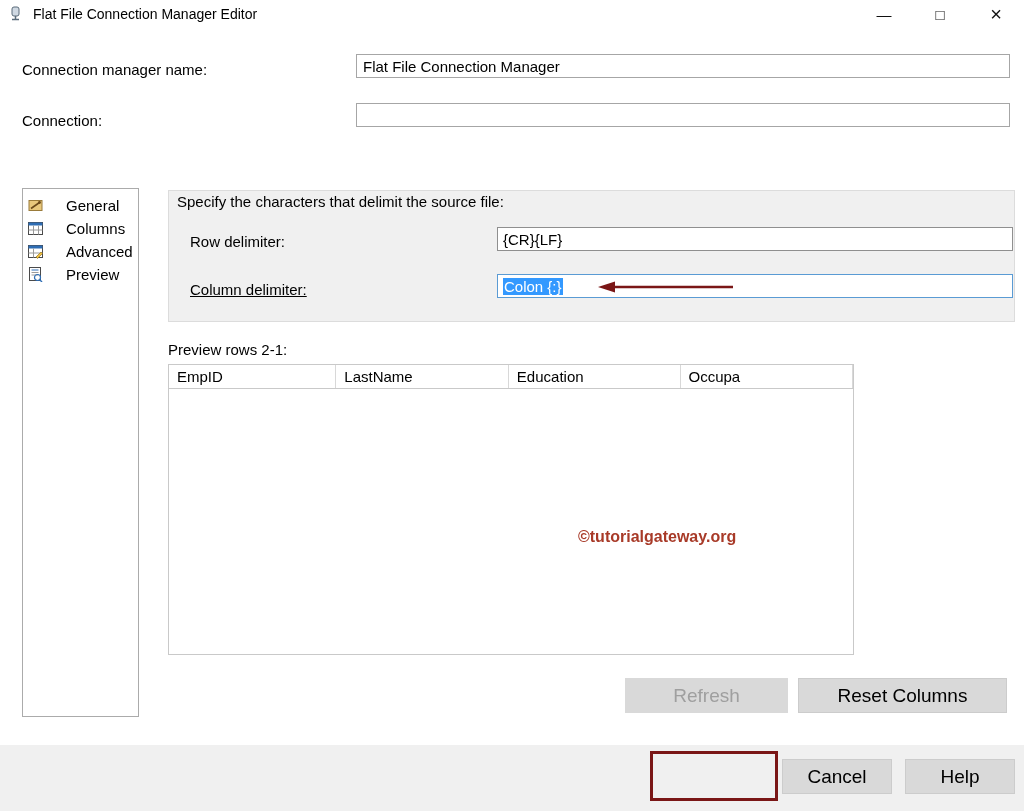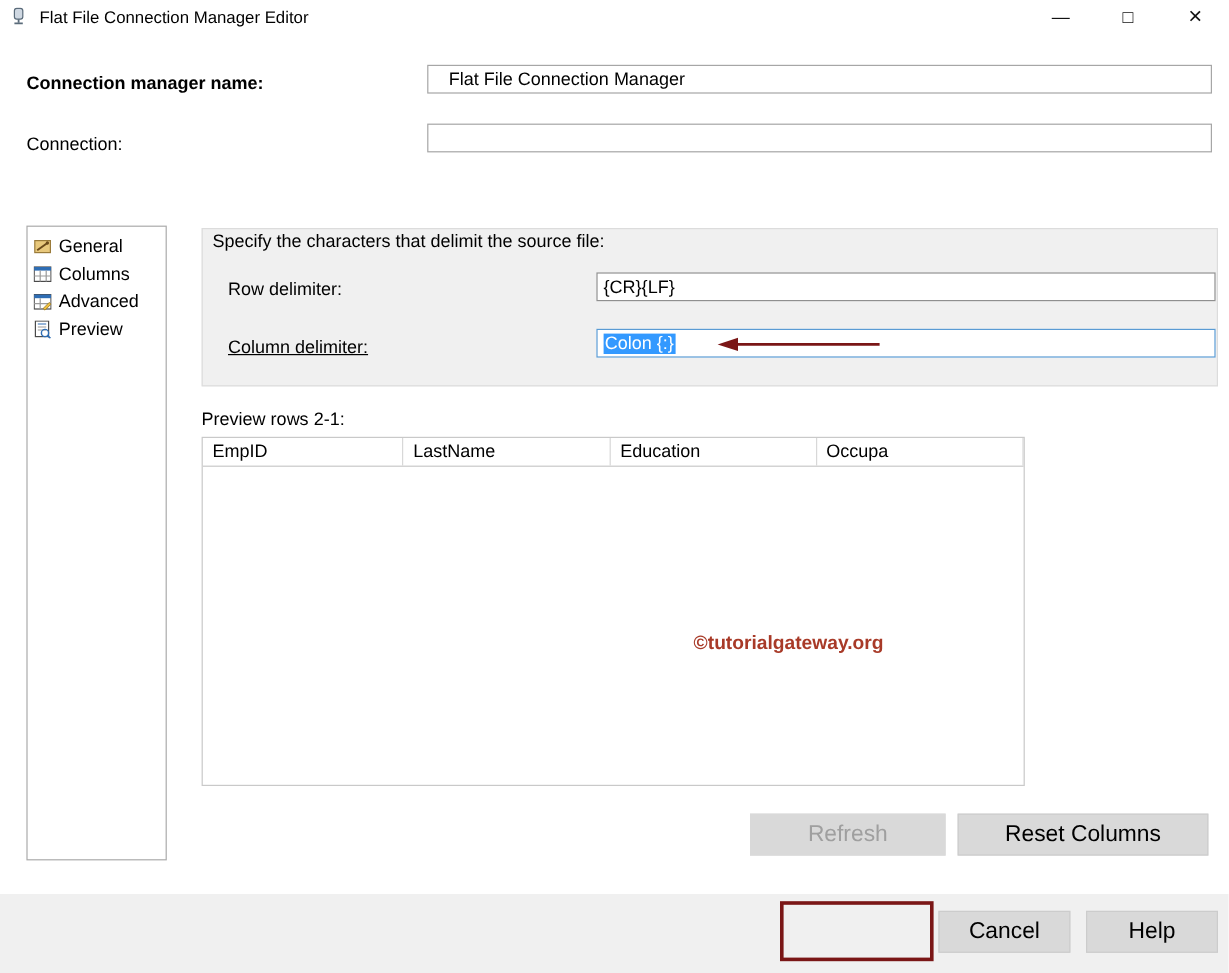--- a/index.html
+++ b/index.html
@@ -10,25 +10,25 @@
 
   
   .titlebar { position:absolute; left:0; top:0; width:1024px; height:28px; background:#ffffff; display:flex; align-items:center; padding-left:8px; }
   .app-icon { width:16px; height:16px; margin-right:9px; display:inline-flex; }
   .title { font-size:14px; }
   .win-controls { position:absolute; right:0; top:0; height:28px; display:flex; }
   .wc { width:56px; height:28px; display:flex; align-items:center; justify-content:center; font-size:15px; color:#111; cursor:default; }
 
   .label { position:absolute; white-space:nowrap; }
 
-  .textbox { position:absolute; height:24px; width:654px; left:356px; border:1px solid #a6a6a6; background:#fff; font-family:inherit; font-size:15px; padding:0 17px; outline:none; }
+  .textbox { position:absolute; height:24px; width:654px; left:356px; border:1px solid #a6a6a6; background:#fff; font-family:inherit; font-size:15px; padding:0 6px; outline:none; }
 
   
   .sidebar { position:absolute; left:22px; top:188px; width:117px; height:529px; background:#fff; border:1px solid #ababab; padding-top:5px; }
-  .side-item { height:23px; display:flex; align-items:center; gap:6px; padding-left:5px; cursor:default; }
+  .side-item { height:23px; display:flex; align-items:center; gap:23px; padding-left:5px; cursor:default; }
   .side-item svg { flex:0 0 auto; }
 
   
   .groupbox { position:absolute; left:168px; top:190px; width:847px; height:132px; background:#f0f0f0; border:1px solid #dcdcdc; }
   .group-title { position:absolute; left:177px; top:193px; }
 
   .combo { position:absolute; left:497px; width:516px; height:24px; background:#fff; border:1px solid #8f8f8f; display:flex; align-items:center; padding-left:5px; cursor:default; }
   .combo.focused { border-color:#5a9bd4; }
   .selected-text { background:var(--selection,#3399ff); color:#fff; padding:0 1px; }
 
@@ -68,21 +68,21 @@
       </svg>
     </span>
     <span class="title">Flat File Connection Manager Editor</span>
     <div class="win-controls">
       <span class="wc">—</span>
       <span class="wc">□</span>
       <span class="wc" style="font-size:20px;">×</span>
     </div>
   </div>
 
-  <span class="label" style="left:22px; top:61px;font-weight:bold;">Connection manager name:</span>
+  <span class="label" style="left:22px; top:61px;">Connection manager name:</span>
   <input class="textbox" style="top: 54px;" value="Flat File Connection Manager">
 
   <span class="label" style="left:22px; top:112px;">Connection:</span>
   <input class="textbox" style="top: 103px;" value="">
 
   <div class="sidebar">
     <div class="side-item">
       <svg width="15" height="15" viewBox="0 0 15 15">
         <rect x="1" y="2.5" width="13" height="10" fill="#e8c87c" stroke="#9a7b3a"></rect>
         <path d="M3 10.5 L11.5 4.5" stroke="#6b4a1a" stroke-width="1.6" fill="none"></path>

